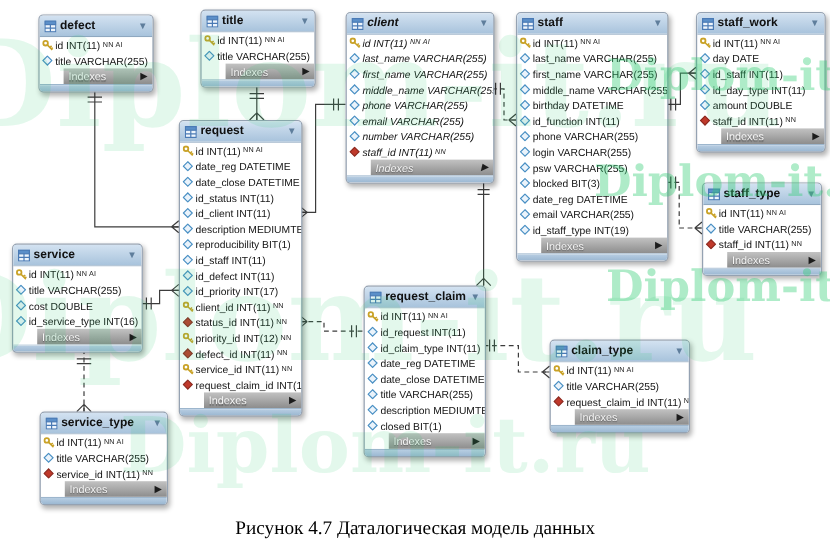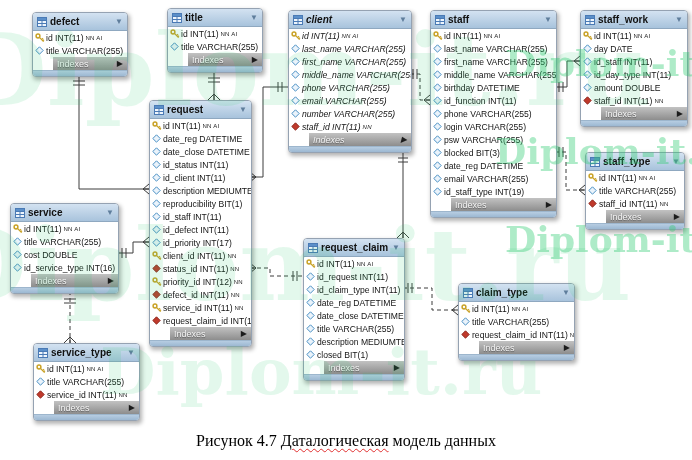--- a/index.html
+++ b/index.html
@@ -24,21 +24,21 @@
       justify-content:space-between;align-items:center;padding:0 4px;font-size:9px;
       text-shadow:0 1px 1px #5c5c5c;margin-left:20px;}
   .ia{color:#1c1c1c;font-size:8px;text-shadow:none;line-height:1;}
   .tf{height:5px;background:linear-gradient(#b7cde2,#9cb8d2);border-radius:0 0 3px 3px;
       border-top:1px solid #9db6cd;}
   #wm{position:absolute;left:0;top:0;width:692px;height:430px;z-index:6;pointer-events:none;overflow:hidden;}
   .wmt{position:absolute;font-family:"DejaVu Serif",serif;font-weight:bold;color:#2ecc71;
        white-space:nowrap;line-height:1;}
   .caption{position:absolute;left:0;right:0;top:432px;text-align:center;z-index:3;
            font-family:"Liberation Serif",serif;font-size:16px;color:#000;}
-  .wavy{text-decoration:underline;text-decoration-style:wavy;text-decoration-color:#e03030;
+  .wavy{text-decoration-style:wavy;text-decoration-color:#e03030;
         text-decoration-thickness:1px;text-underline-offset:2px;}
 </style>
 </head>
 <body>
 
 <div id="canvas">
   <svg id="wires" width="692" height="430">
       <path d="M214,70 V100" class="wire solid"></path>
       <path d="M208,78 H220 M208,82 H220 M208,100 L214,94 M214,100 L214,94 M220,100 L214,94" class="wire"></path>
       <path d="M79,74 V189 H149" class="wire solid"></path>

